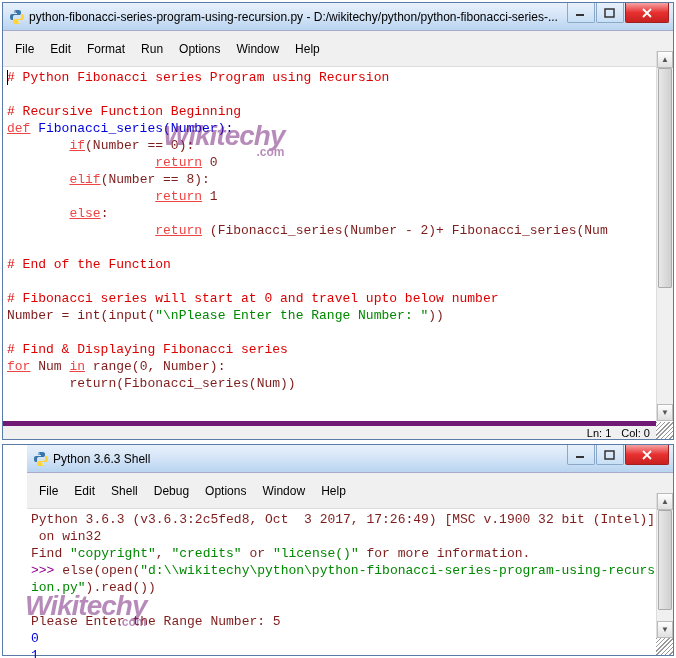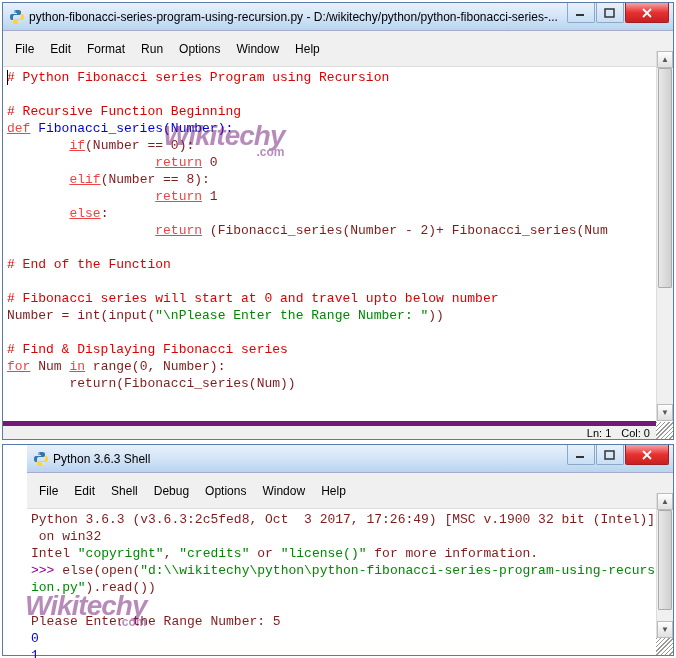--- a/index.html
+++ b/index.html
@@ -138,21 +138,21 @@
     <span>File</span>
     <span>Edit</span>
     <span>Shell</span>
     <span>Debug</span>
     <span>Options</span>
     <span>Window</span>
     <span>Help</span>
   </div>
   <div class="editor"><span class="black">Python 3.6.3 (v3.6.3:2c5fed8, Oct  3 2017, 17:26:49) [MSC v.1900 32 bit (Intel)]</span>
 <span class="black"> on win32</span>
-<span class="black">Intel </span><span class="green">"copyright"</span><span class="black">, </span><span class="green">"credits"</span><span class="black"> or </span><span class="green">"license()"</span><span class="black"> for more information.</span>
+<span class="black">Find </span><span class="green">"copyright"</span><span class="black">, </span><span class="green">"credits"</span><span class="black"> or </span><span class="green">"license()"</span><span class="black"> for more information.</span>
 <span class="purple">&gt;&gt;&gt; </span><span class="black">else(open(</span><span class="green">"d:\\wikitechy\python\python-fibonacci-series-program-using-recurs</span>
 <span class="green">ion.py"</span><span class="black">).read())</span>
 
 <span class="black">Please Enter the Range Number: 5</span>
 <span class="blue">0</span>
 <span class="blue">1</span>
 <span class="blue">1</span>
 
 
 

